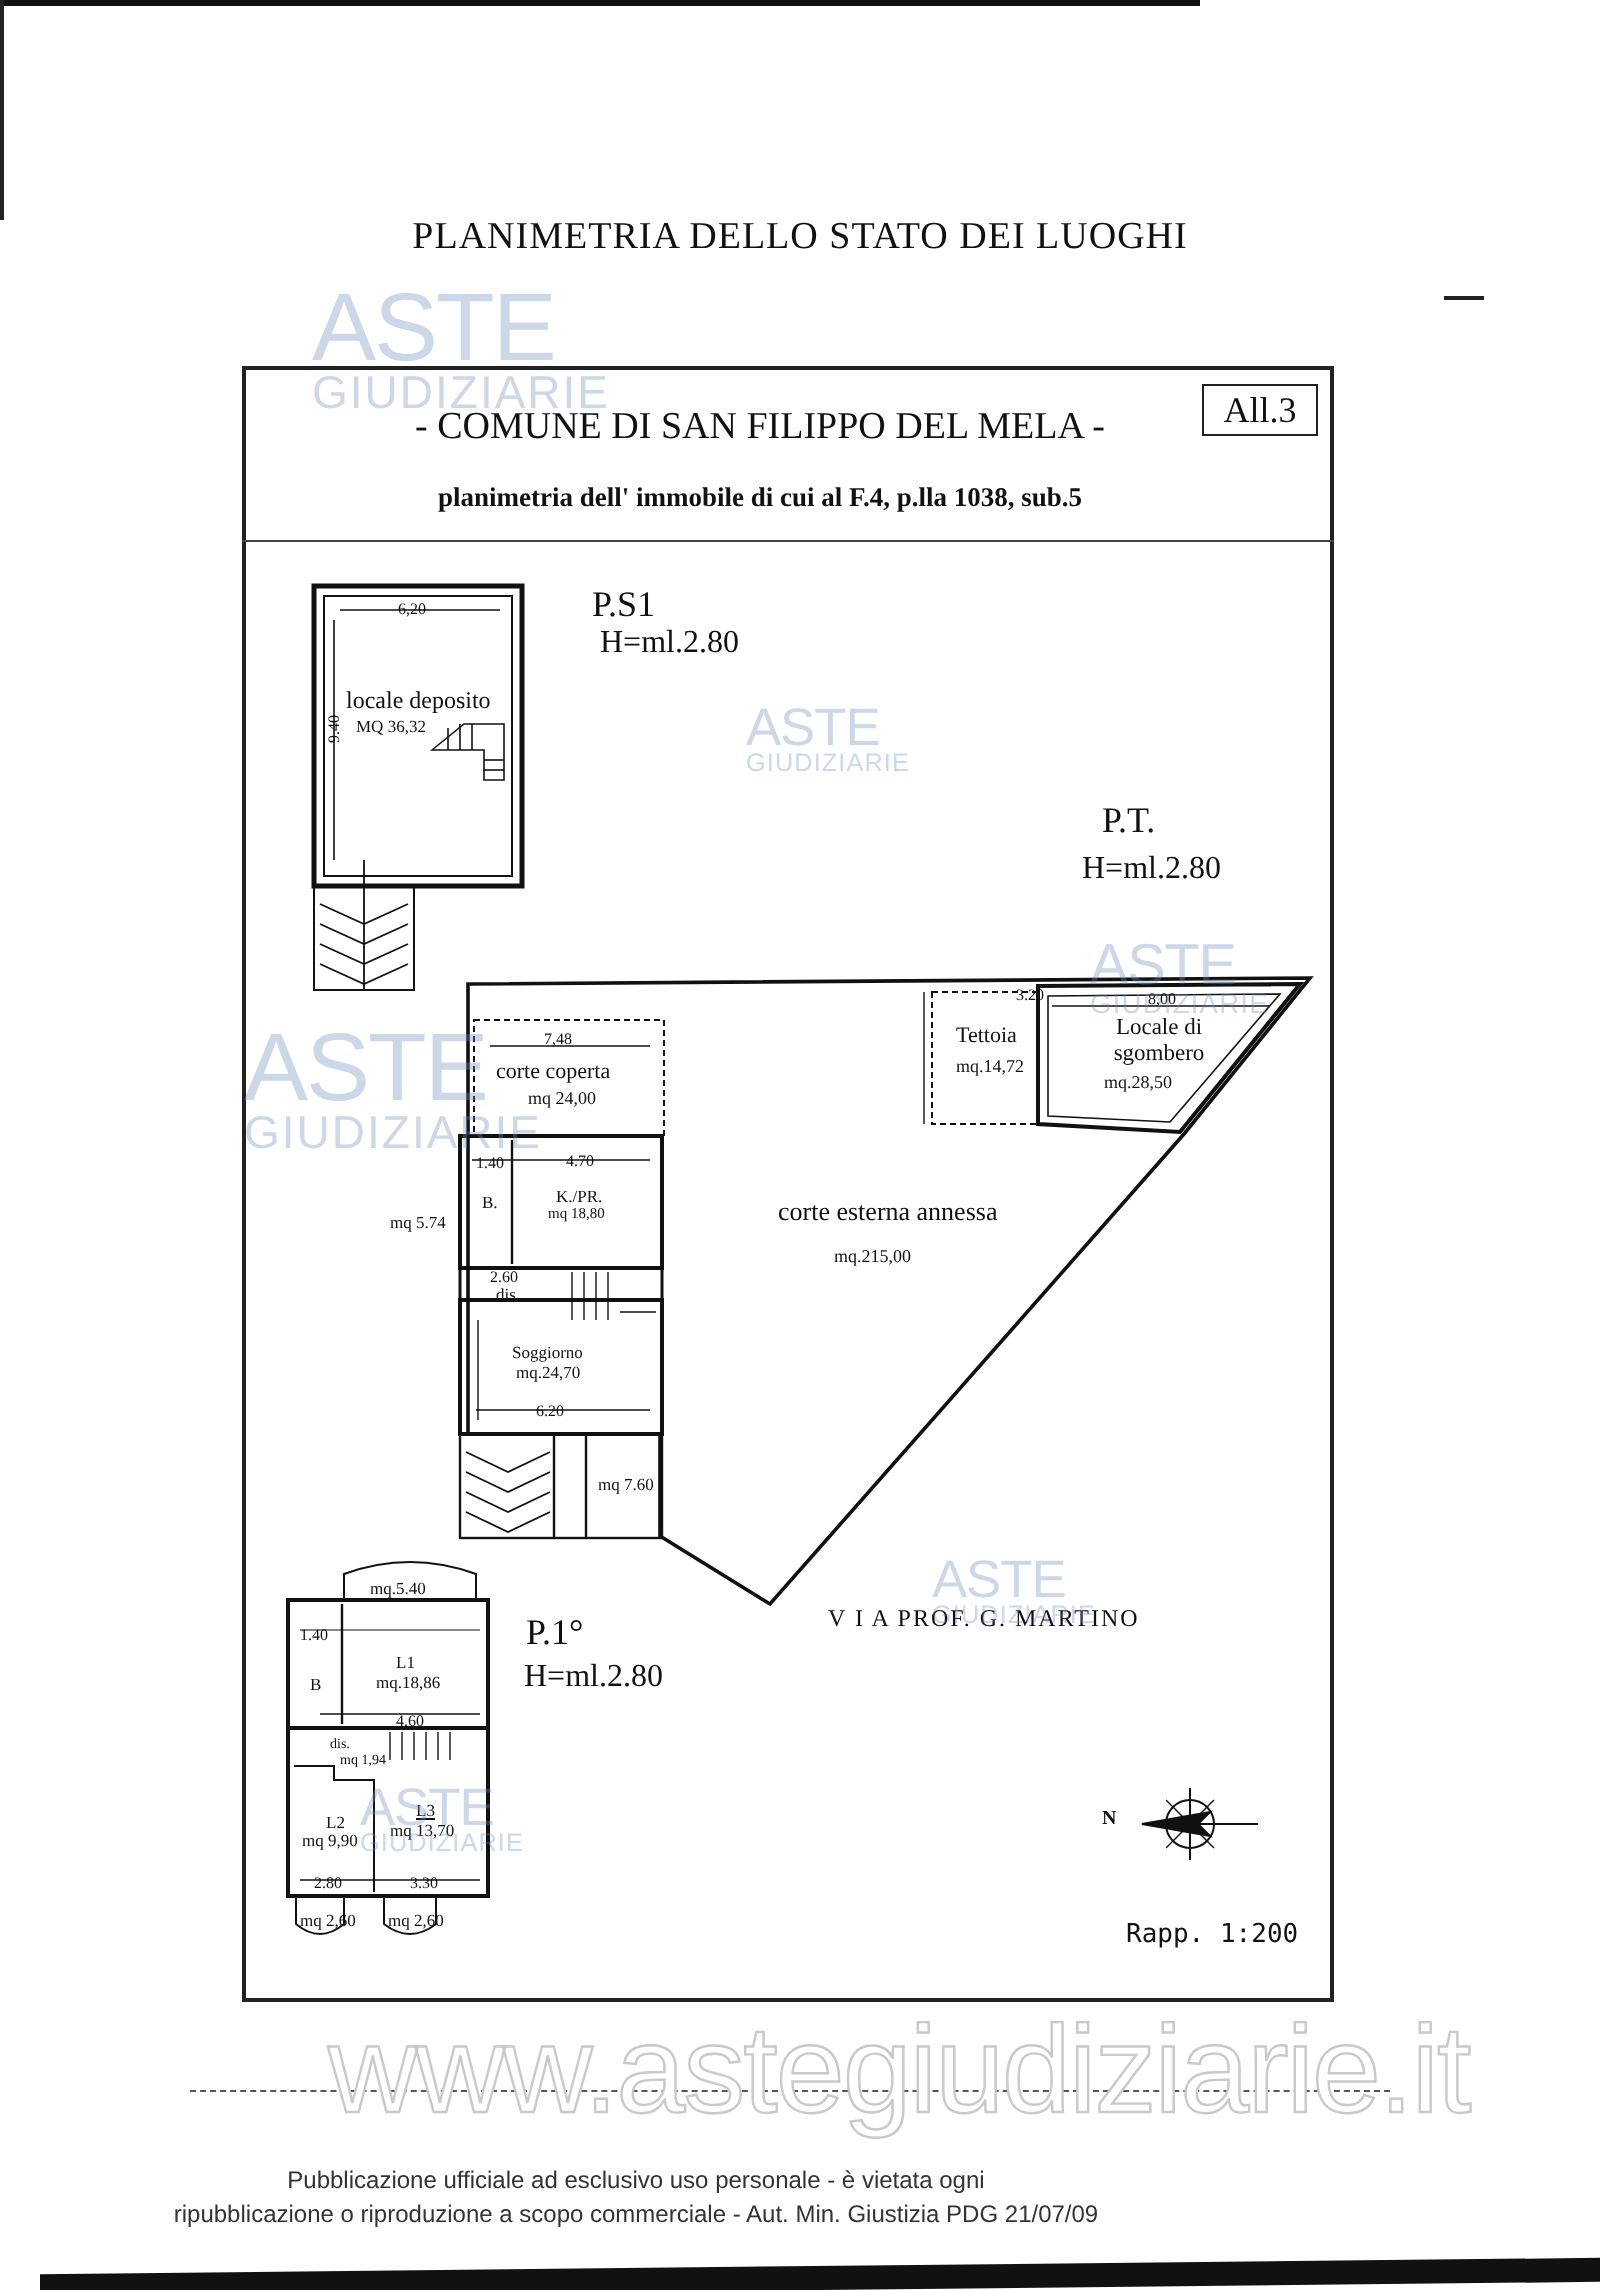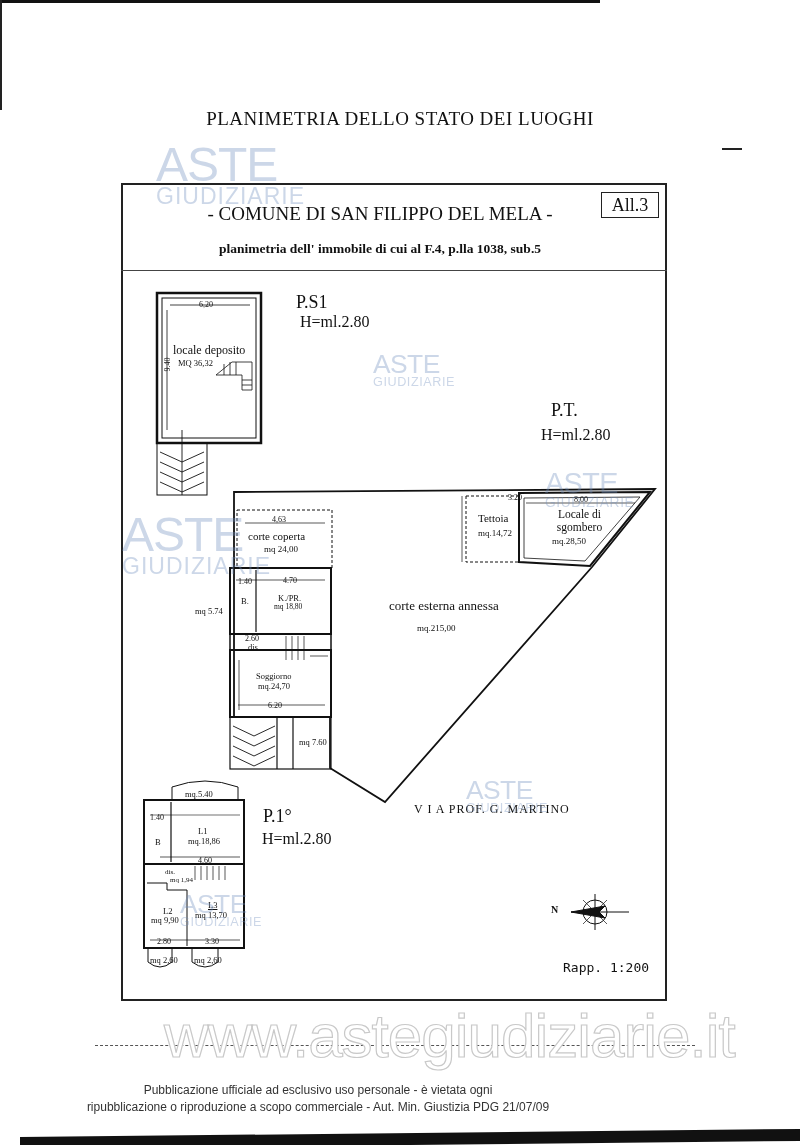--- a/index.html
+++ b/index.html
@@ -148,21 +148,21 @@
 <div class="abs floor-label" style="left:296px; top:292px;">P.S1</div>
 <div class="abs floor-h" style="left:300px; top:313px;">H=ml.2.80</div>
 <div class="abs dim" style="left:199px; top:300px;">6,20</div>
 <div class="abs dim" style="left:160px; top:360px; transform:rotate(-90deg);">9.40</div>
 <div class="abs room-lbl" style="left:173px; top:343px;">locale deposito</div>
 <div class="abs room-sm" style="left:178px; top:358px;">MQ 36,32</div>
 
 <div class="abs floor-label" style="left:551px; top:400px;">P.T.</div>
 <div class="abs floor-h" style="left:541px; top:426px;">H=ml.2.80</div>
 
-<div class="abs dim" style="left:272px; top:515px;">4,63</div>
+<div class="abs dim" style="left:272px; top:515px;">7,48</div>
 <div class="abs room-lbl" style="left:248px; top:530px; font-size:11px;">corte coperta</div>
 <div class="abs room-area" style="left:264px; top:544px;">mq 24,00</div>
 
 <div class="abs dim" style="left:238px; top:577px;">1.40</div>
 <div class="abs room-sm" style="left:241px; top:596px;">B.</div>
 <div class="abs room-sm" style="left:195px; top:606px;">mq 5.74</div>
 <div class="abs dim" style="left:283px; top:576px;">4.70</div>
 <div class="abs room-sm" style="left:278px; top:593px;">K./PR.</div>
 <div class="abs room-sm" style="left:274px; top:602px; font-size:7.5px;text-align:right;">mq 18,80</div>
 <div class="abs dim" style="left:245px; top:634px;">2.60</div>

